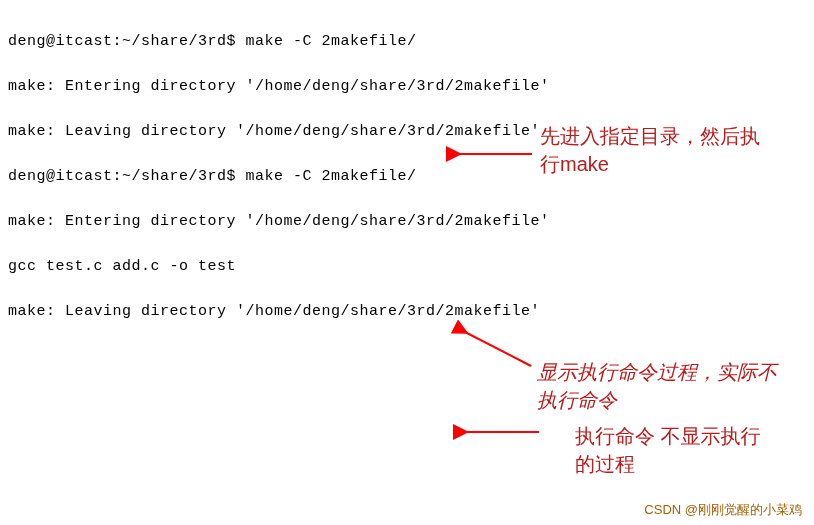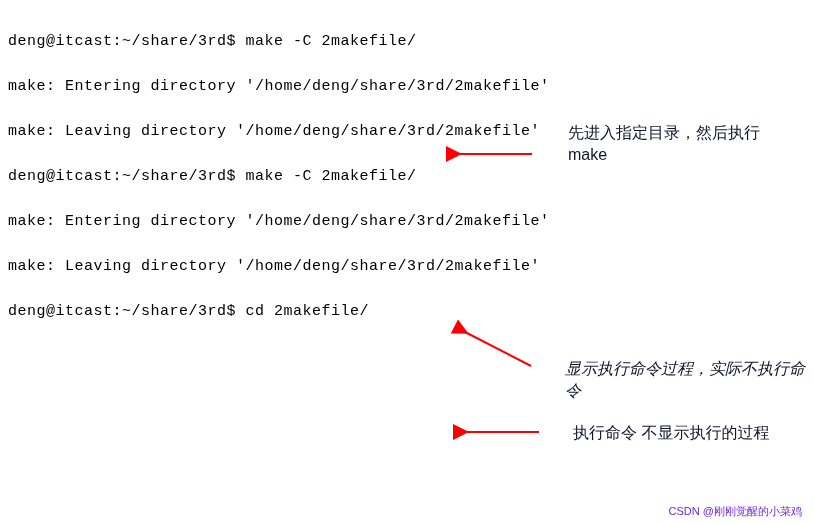--- a/index.html
+++ b/index.html
@@ -17,52 +17,51 @@
   }
   .terminal {
     white-space: pre;
     letter-spacing: 0.5px;
   }
   .line {
     display: block;
   }
   .annotation {
     position: absolute;
-    color: #0f172a;
+    color: #b91c1c;
     font-family: "Microsoft YaHei", Arial, sans-serif;
-    font-size: 16px;
+    font-size: 20px;
     line-height: 1.4;
-    margin-left: 28px;
   }
   .arrow {
     position: absolute;
   }
   .arrow svg {
     overflow: visible;
   }
   .watermark {
     position: absolute;
     right: 12px;
     bottom: 6px;
-    color: #6d28d9;
+    color: #a16207;
     font-family: Arial, sans-serif;
-    font-size: 11px;
+    font-size: 13px;
   }
 </style>
 </head>
 <body>
 
 <div class="terminal">
 <span class="line">deng@itcast:~/share/3rd$ make -C 2makefile/</span>
 <span class="line">make: Entering directory '/home/deng/share/3rd/2makefile'</span>
 <span class="line">make: Leaving directory '/home/deng/share/3rd/2makefile'</span>
 <span class="line">deng@itcast:~/share/3rd$ make -C 2makefile/</span>
 <span class="line">make: Entering directory '/home/deng/share/3rd/2makefile'</span>
+<span class="line">gcc test.c add.c -o test</span>
 <span class="line">make: Leaving directory '/home/deng/share/3rd/2makefile'</span>
-<span class="line">deng@itcast:~/share/3rd$ cd 2makefile/</span>
 
 
 
 
 
 
 
 
 
 
@@ -96,15 +95,15 @@
 <div class="arrow" style="left:461px; top:424px;">
 <svg width="80" height="16">
       <defs>
         <marker id="ah3" markerWidth="8" markerHeight="8" refX="2" refY="4" orient="auto">
           <path d="M8,0 L0,4 L8,8 Z" fill="#ff0000"></path>
         </marker>
       </defs>
       <line x1="78" y1="8" x2="4" y2="8" stroke="#ff0000" stroke-width="2" marker-end="url(#ah3)"></line>
     </svg>
 </div>
-<div class="annotation" style="left:545px; top:422px; width:200px;">执行命令 不显示执行的过程</div>
+<div class="annotation" style="left:575px; top:422px; width:200px;">执行命令 不显示执行的过程</div>
 
 <div class="watermark">CSDN @刚刚觉醒的小菜鸡</div>
 
 </body></html>

